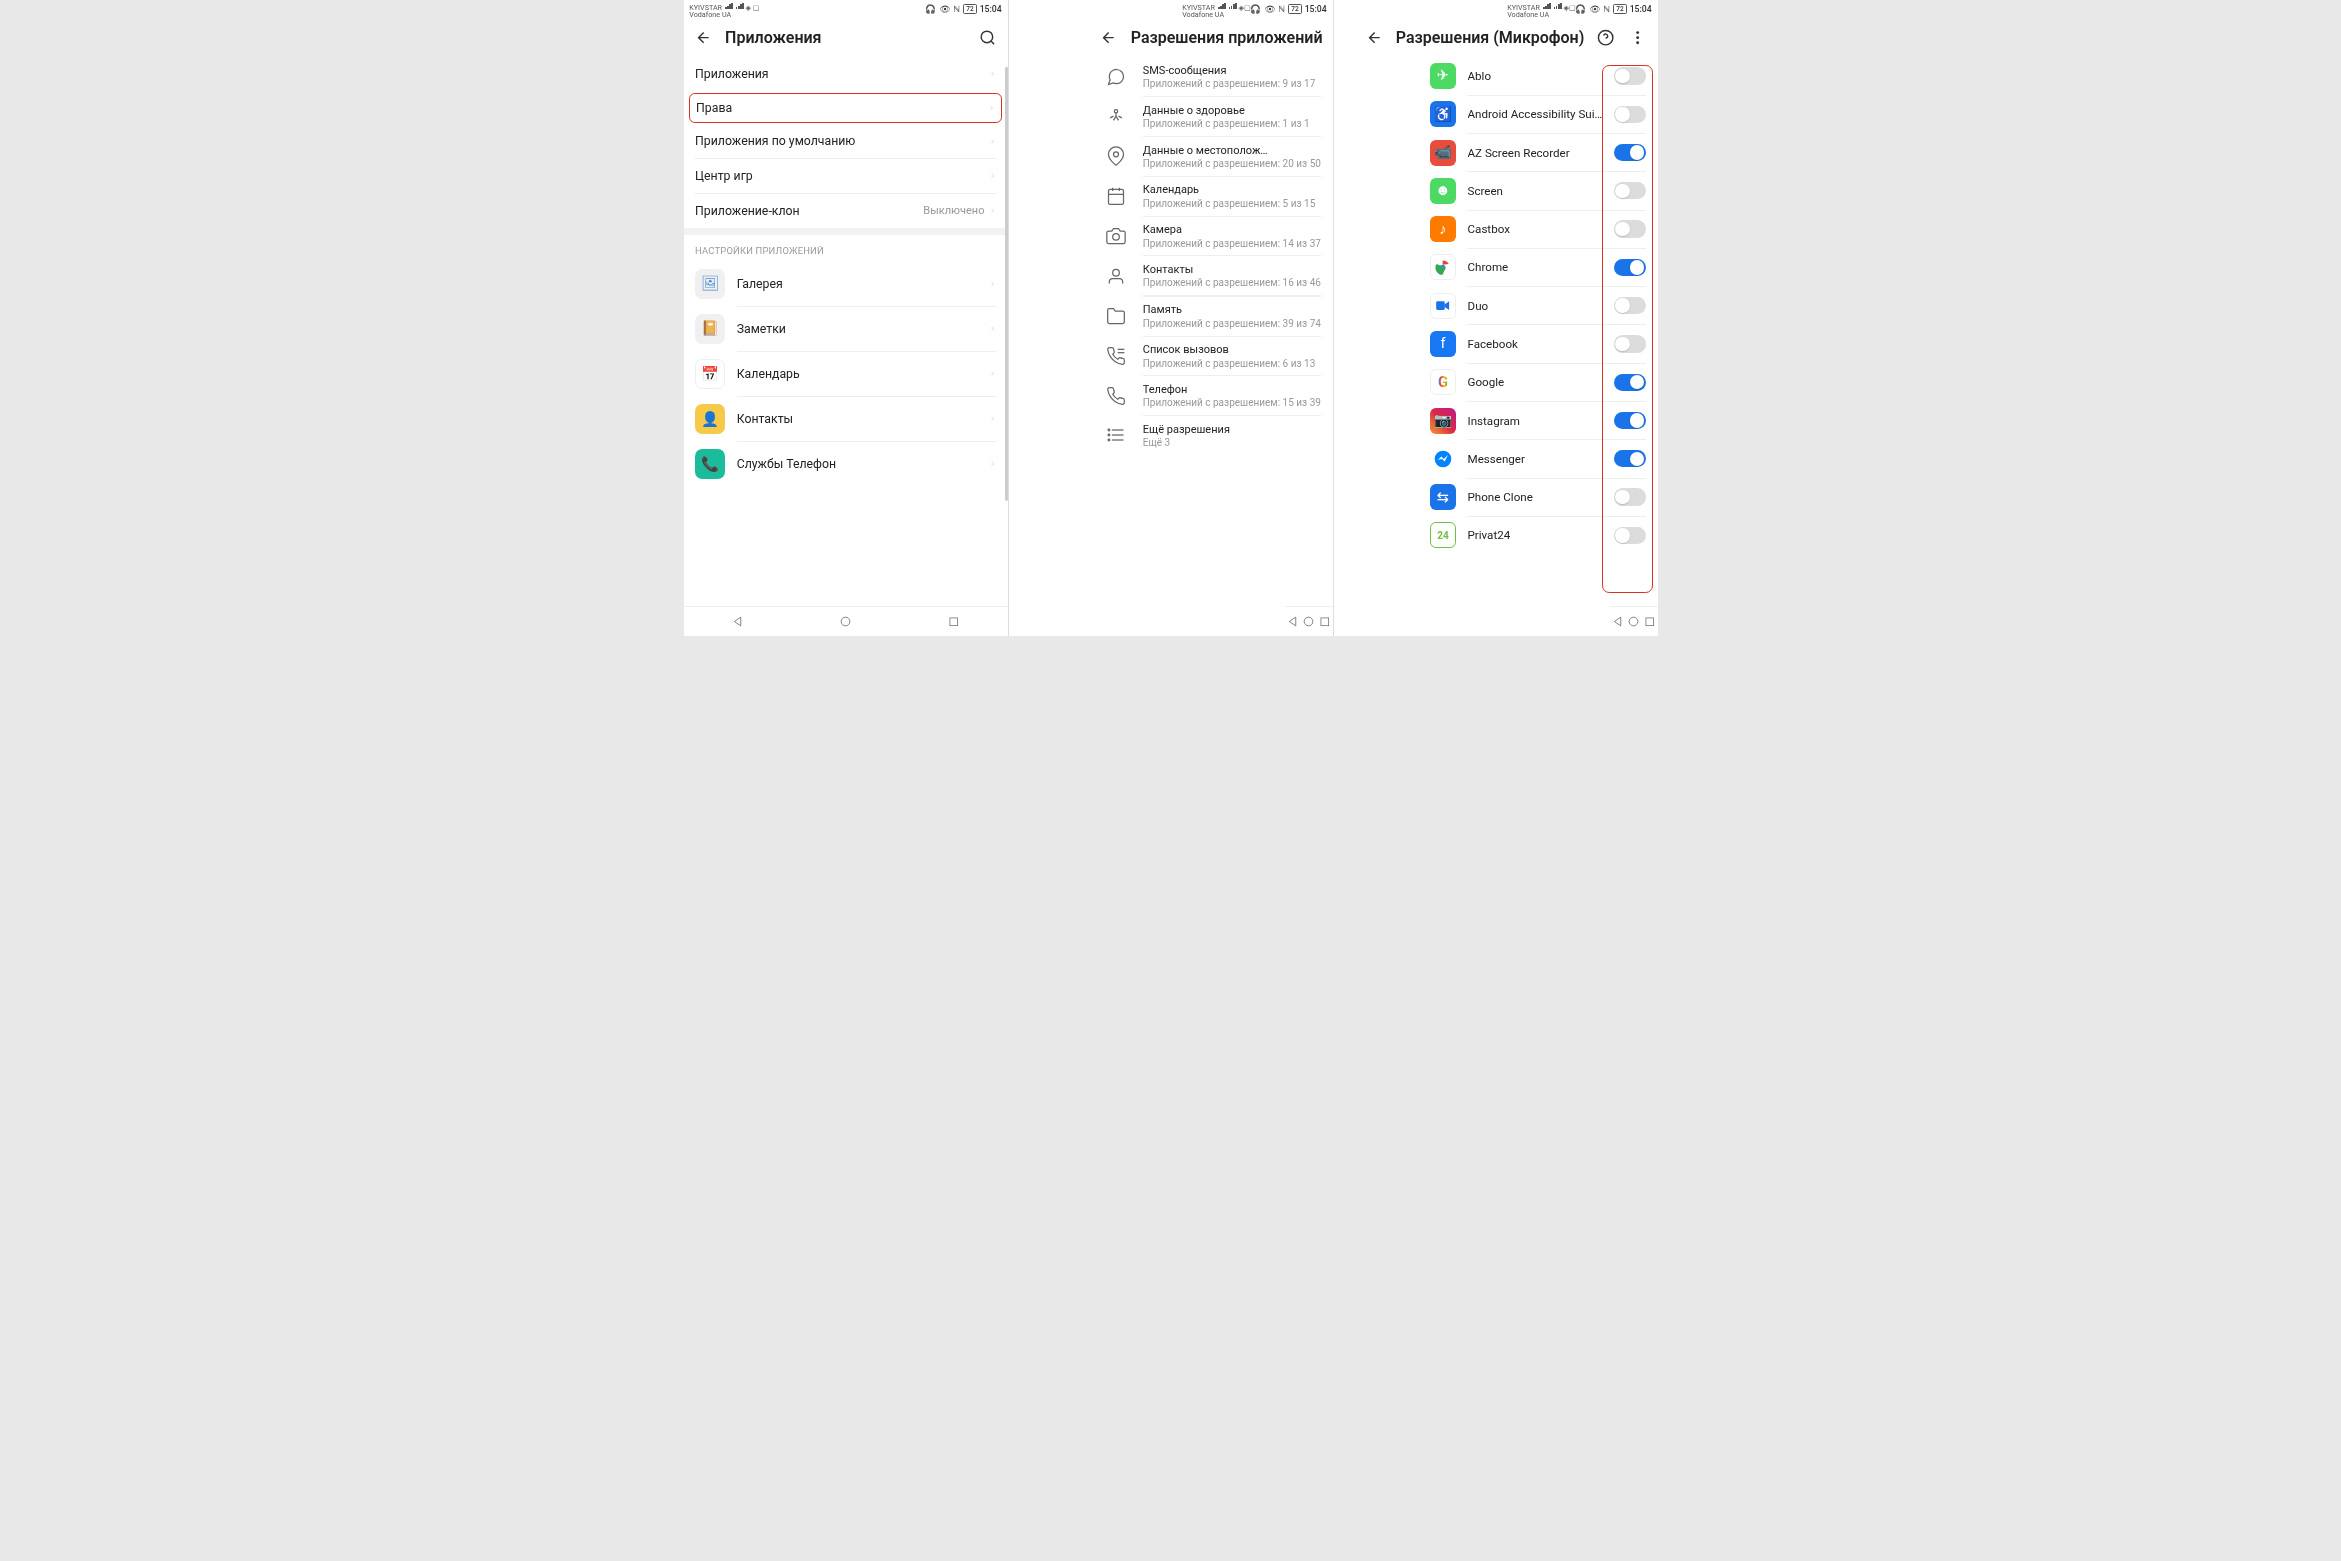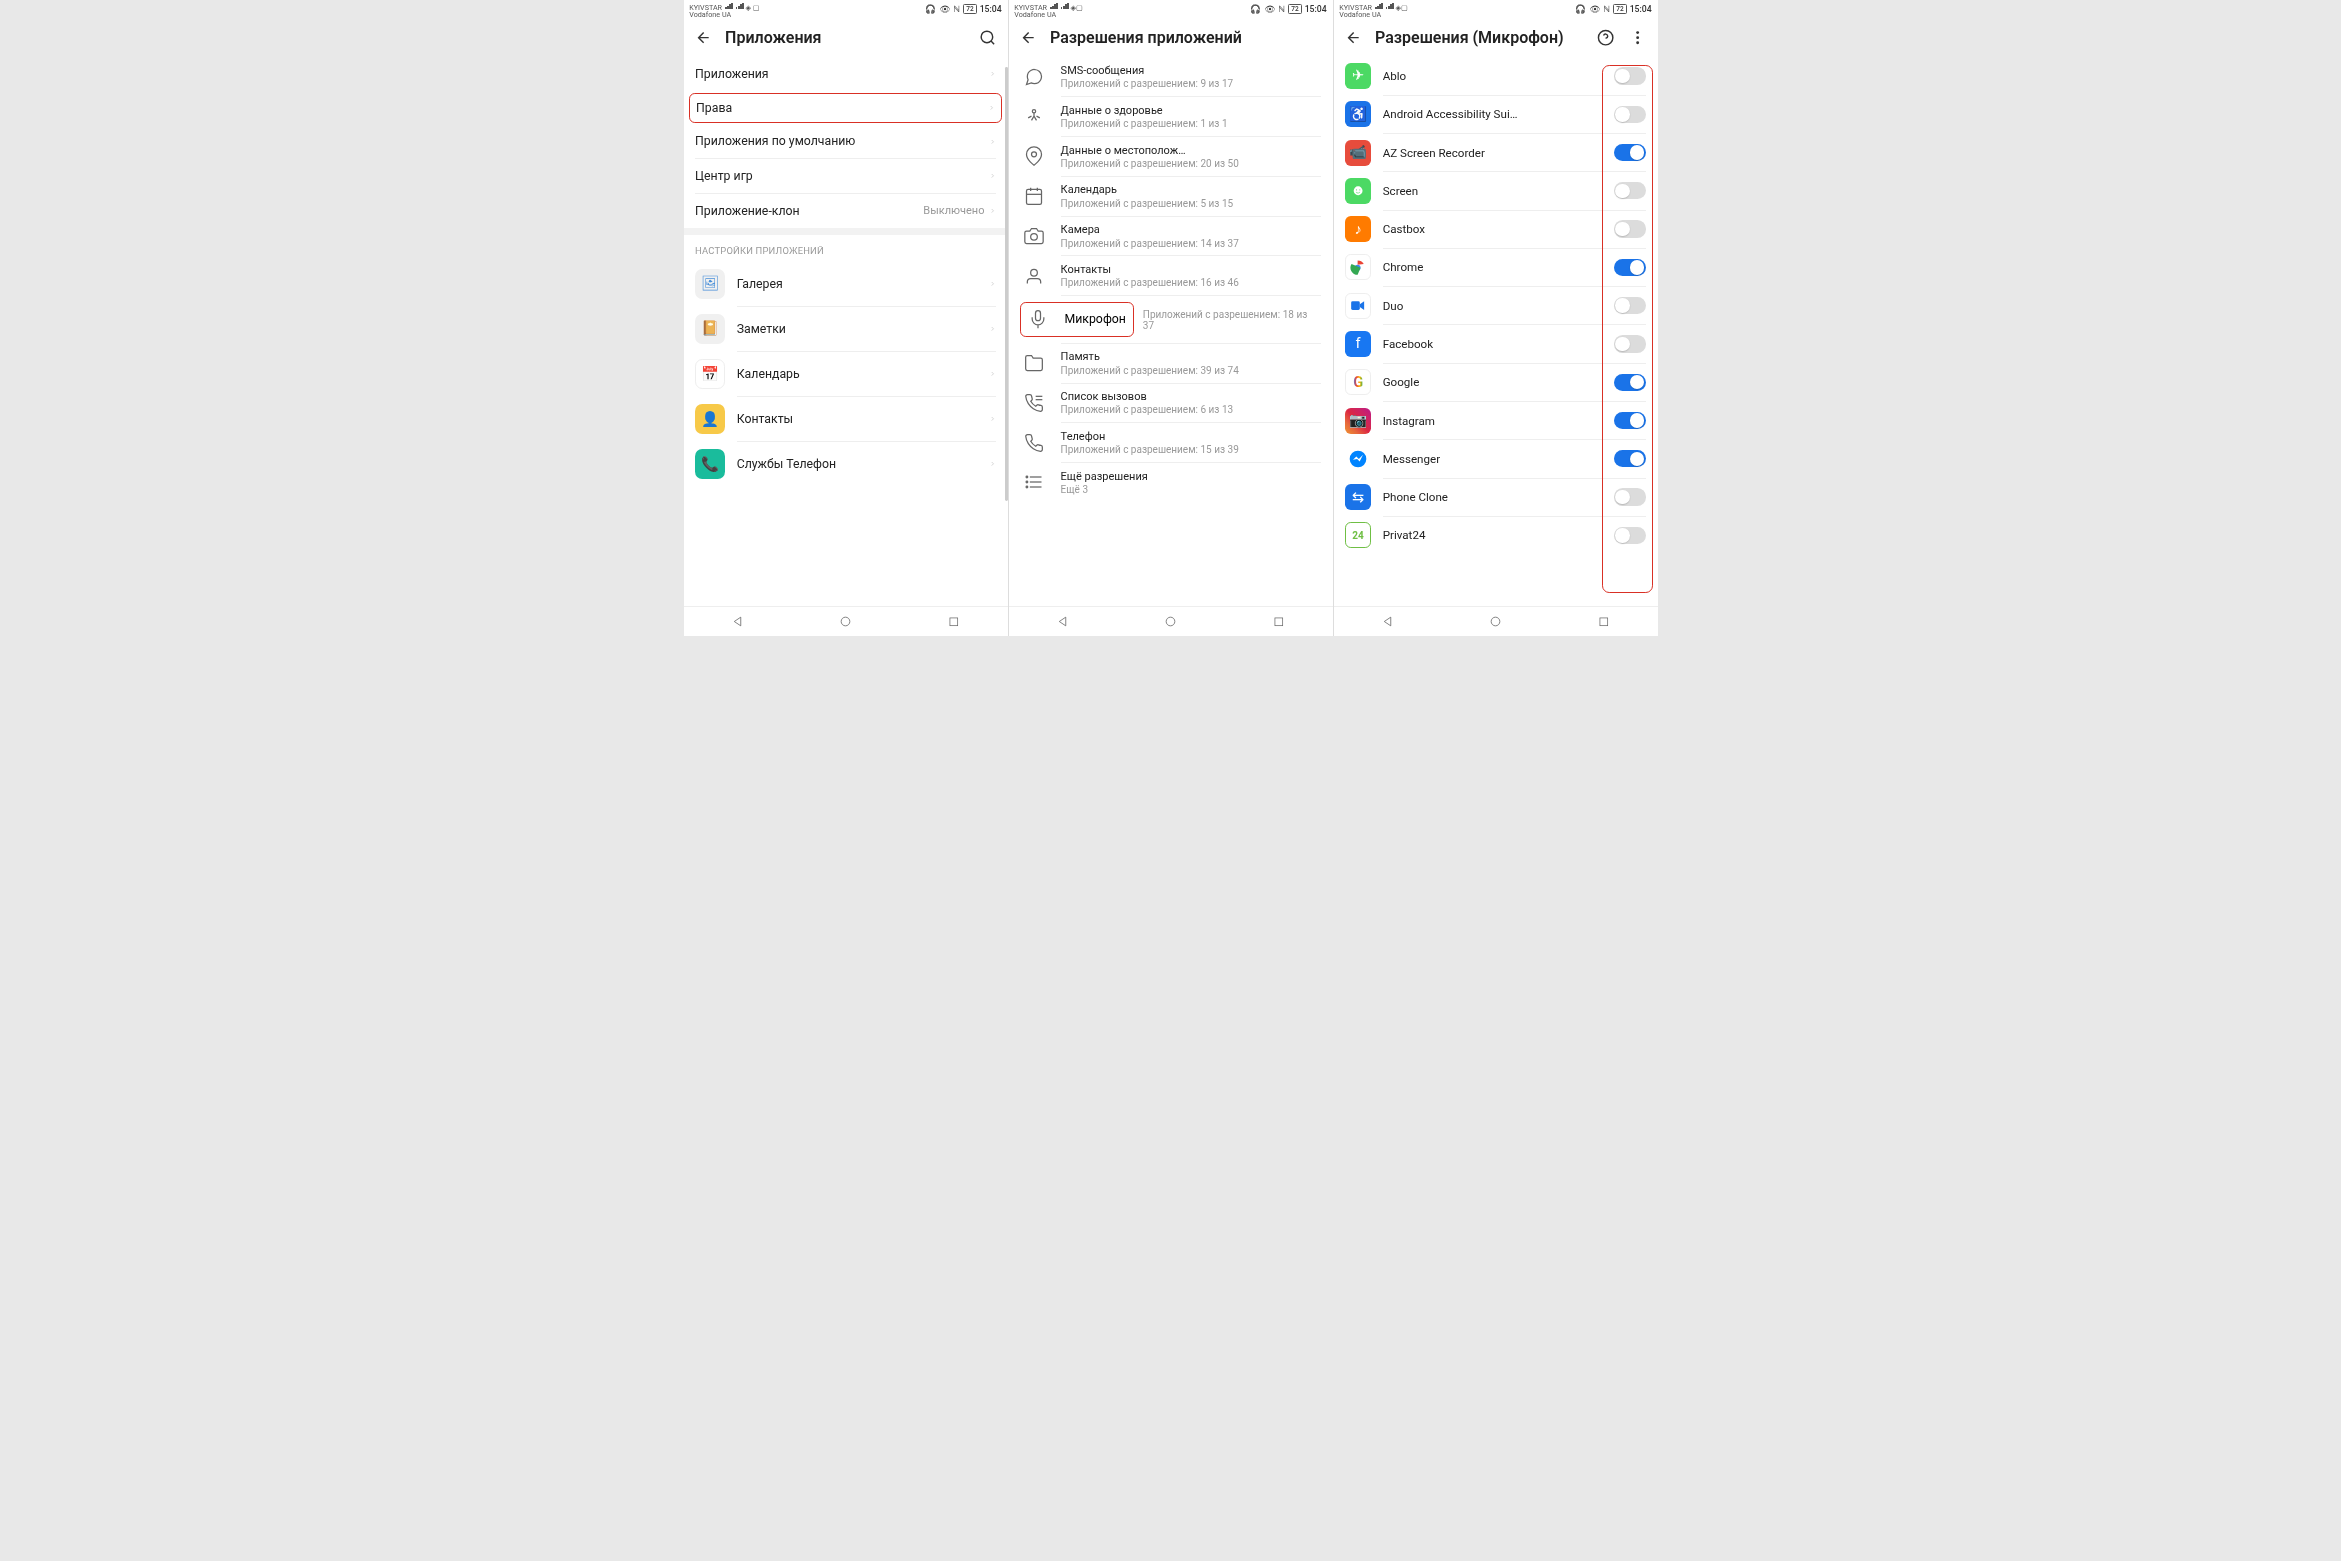--- a/index.html
+++ b/index.html
@@ -1,19 +1,19 @@
 <!DOCTYPE html>
 <html style="font-size:11.6px"><head>
 <meta charset="utf-8">
 <style>
   * { margin: 0; padding: 0; box-sizing: border-box; font-family: -apple-system, BlinkMacSystemFont, "Segoe UI", Roboto, sans-serif; }
   body { background: #e8e8e8; display: flex; justify-content: center; padding: 0; }
   .screens { display: flex; width: 974px; background: #fff; }
   .screen { flex: 1; background: #fff; position: relative; display: flex; flex-direction: column; height: 636px; }
-  .screen + .screen { border-left: 0.7px solid #ddd; }
+  .screen + .screen { border-left: 0.7px solid #ddd; align-items: flex-end; }
 
   .status-bar { font-size: 7.2px; color: #555; padding: 2.9px 5.8px 1.4px; display: flex; justify-content: space-between; align-items: flex-start; height: 20px; }
   .status-left { display: flex; flex-direction: column; line-height: 1.1; }
   .status-right { display: flex; align-items: center; gap: 2.9px; font-size: 8.7px; font-weight: 500; color: #333; }
   .status-sig { display: inline-flex; gap: 0.7px; align-items: flex-end; margin-left: 1.4px; }
   .status-sig span { width: 1.4px; background: #555; }
   .status-sig span:nth-child(1){height:2.2px} .status-sig span:nth-child(2){height:3.6px}
   .status-sig span:nth-child(3){height:5px} .status-sig span:nth-child(4){height:6.5px}
   .batt-box { border:0.7px solid #555; border-radius:1.4px; padding:0 2.2px; font-size:6.5px; line-height:8.7px; }
 
@@ -335,34 +335,20 @@
               <circle cx="12" cy="8" r="4"></circle>
               <path d="M4 21v-2a4 4 0 014-4h8a4 4 0 014 4v2"></path>
             </svg>
           </div>
           <div class="perm-text">
             <div class="t">Контакты</div>
             <div class="s">Приложений с разрешением: 16 из 46</div>
           </div>
         </div>
         <div class="divider" style="margin-left:52px;"></div>
-        <div class="perm-row">
-      <div class="highlight-box" style="display:flex;align-items:center;gap:13px;padding:2.9px 7.2px 2.9px 2.9px;">
-        <div class="perm-icon">
-              <svg width="20" height="20" viewBox="0 0 24 24" fill="none" stroke="currentColor" stroke-width="1.5">
-                <rect x="9" y="2" width="6" height="12" rx="3"></rect>
-                <path d="M5 10v2a7 7 0 0014 0v-2M12 19v4"></path>
-              </svg>
-            </div>
-        <div class="t" style="font-size:12.3px;">Микрофон</div>
-      </div>
-      <div class="perm-text" style="margin-left:-4.3px;">
-            <div class="s">Приложений с разрешением: 18 из 37</div>
-          </div>
-    </div>
         <div class="divider" style="margin-left:52px;"></div>
         <div class="perm-row">
           <div class="perm-icon">
             <svg width="20" height="20" viewBox="0 0 24 24" fill="none" stroke="currentColor" stroke-width="1.5">
               <path d="M22 19a2 2 0 01-2 2H4a2 2 0 01-2-2V5a2 2 0 012-2h5l2 3h9a2 2 0 012 2z"></path>
             </svg>
           </div>
           <div class="perm-text">
             <div class="t">Память</div>
             <div class="s">Приложений с разрешением: 39 из 74</div>

